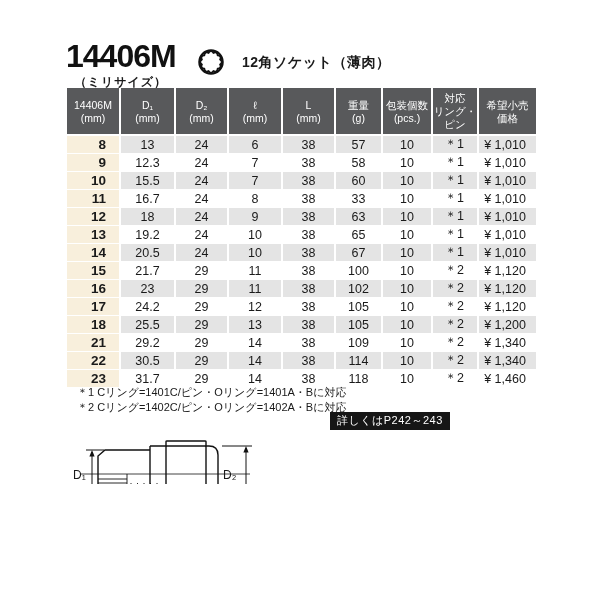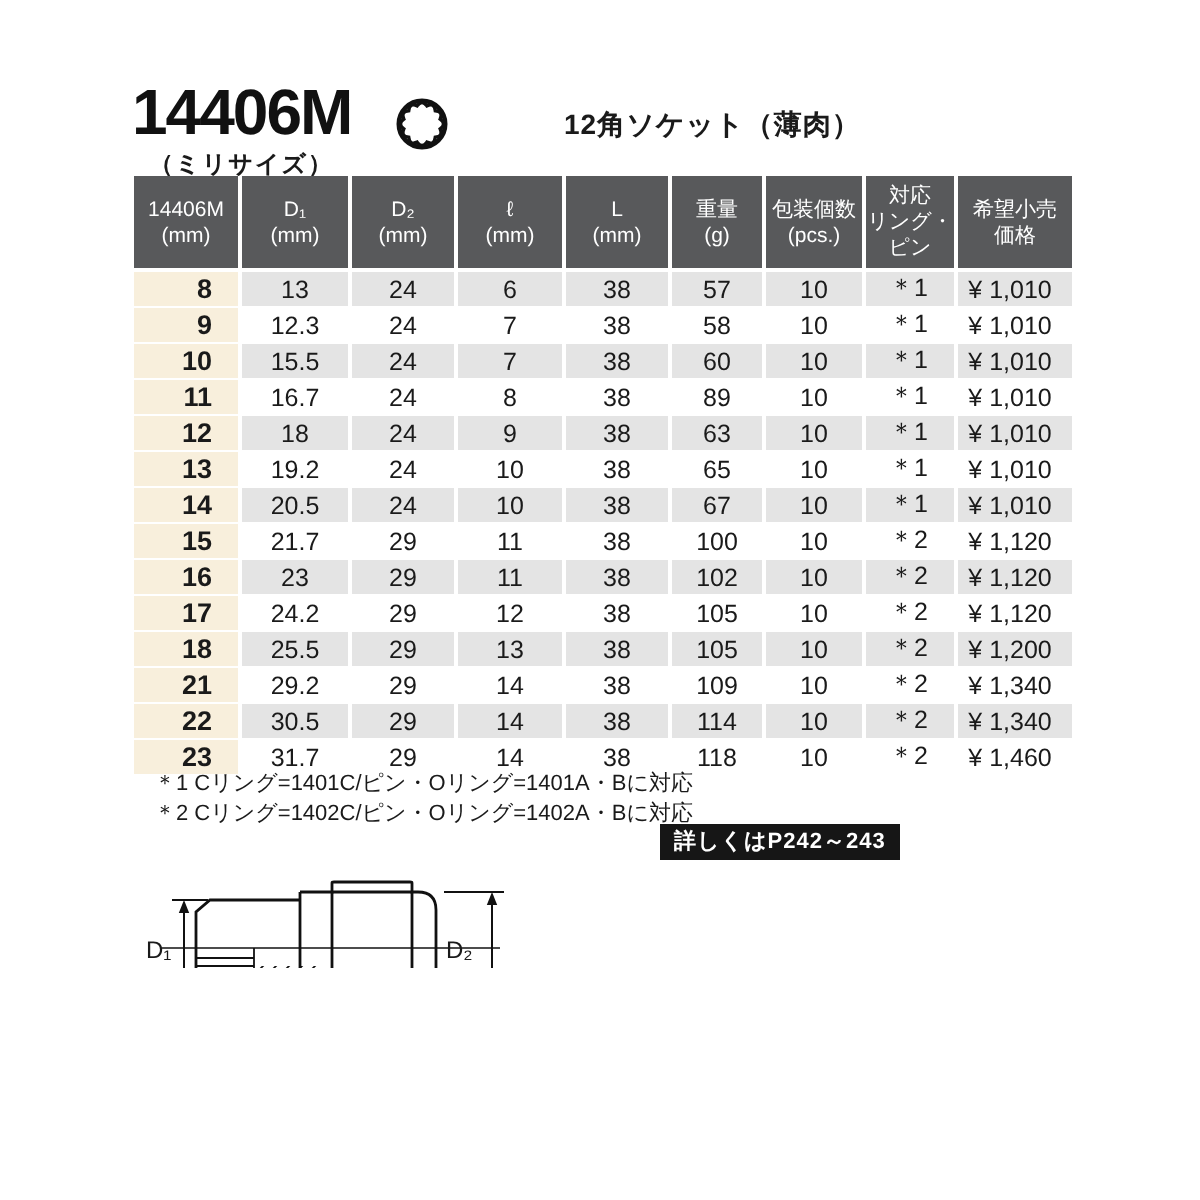--- a/index.html
+++ b/index.html
@@ -5,42 +5,42 @@
   html,body{margin:0;padding:0;background:#ffffff;}
   .page{
     position:relative;width:600px;height:484px;background:#fff;overflow:hidden;
     font-family:"Liberation Sans","DejaVu Sans",sans-serif;color:#1a1a1a;
   }
   
   .title-block{position:absolute;left:66px;top:40px;text-align:center;}
   .product-code{margin:0;font-size:32px;font-weight:bold;letter-spacing:-1px;line-height:1;color:#111;}
   .size-note{font-size:12px;font-weight:bold;letter-spacing:1px;margin-top:2px;}
   .socket-icon{position:absolute;left:197px;top:48px;width:28px;height:28px;}
-  .type-label{position:absolute;left:242px;top:54px;font-size:14px;font-weight:bold;letter-spacing:0.5px;margin-left:40px;}
+  .type-label{position:absolute;left:242px;top:54px;font-size:14px;font-weight:bold;letter-spacing:0.5px;}
   
   table.spec{position:absolute;left:67px;top:88px;border-collapse:collapse;table-layout:fixed;}
   table.spec th{
     background:#58595b;color:#fff;font-weight:normal;font-size:10.5px;line-height:1.25;
     padding:4px 0 3px 0;border-right:2px solid #fff;border-bottom:2px solid #fff;vertical-align:middle;
   }
   table.spec th:last-child{border-right:none;}
   table.spec td{
     height:16px;font-size:12.5px;text-align:center;vertical-align:middle;
     border-right:2px solid #fff;border-bottom:1px solid #fff;padding:0;
   }
   table.spec td:last-child{border-right:none;text-align:center;padding-right:5px;}
   table.spec td.ring{text-align:right;padding-right:13px;}
   table.spec td.size{background:#f8efdc;font-weight:bold;font-size:13.5px;text-align:right;padding-right:13px;}
   table.spec tr.stripe td.data{background:#e4e4e4;}
   table.spec tr.plain td.data{background:#ffffff;}
   
   .footnotes{position:absolute;left:77px;top:385px;font-size:11px;line-height:14.5px;letter-spacing:0;}
   .badge{
     position:absolute;left:330px;top:412px;background:#161616;color:#fff;
-    font-size:11px;font-weight:bold;padding:1px 7px 2px 7px;letter-spacing:0.5px;
+    font-size:11px;font-weight:normal;padding:1px 7px 2px 7px;letter-spacing:0.5px;
   }
   
   .diagram{position:absolute;left:60px;top:438px;}
   .diagram text{font-size:12px;fill:#1a1a1a;}
   
   .watermark{position:absolute;left:262px;top:500px;width:338px;height:56px;overflow:hidden;}
   .wm-logo{position:absolute;left:0;top:9px;width:40px;height:42px;}
   .wm-tagline{
     position:absolute;left:48px;top:8px;font-size:9.5px;font-weight:bold;
     letter-spacing:1.6px;color:#d4d4d4;white-space:nowrap;
@@ -152,21 +152,21 @@
           <td class="data">10</td>
           <td class="data ring">＊1</td>
           <td class="data">¥ 1,010</td>
         </tr>
         <tr class="plain">
           <td class="size">11</td>
           <td class="data">16.7</td>
           <td class="data">24</td>
           <td class="data">8</td>
           <td class="data">38</td>
-          <td class="data">89</td>
+          <td class="data">33</td>
           <td class="data">10</td>
           <td class="data ring">＊1</td>
           <td class="data">¥ 1,010</td>
         </tr>
         <tr class="stripe">
           <td class="size">12</td>
           <td class="data">18</td>
           <td class="data">24</td>
           <td class="data">9</td>
           <td class="data">38</td>

